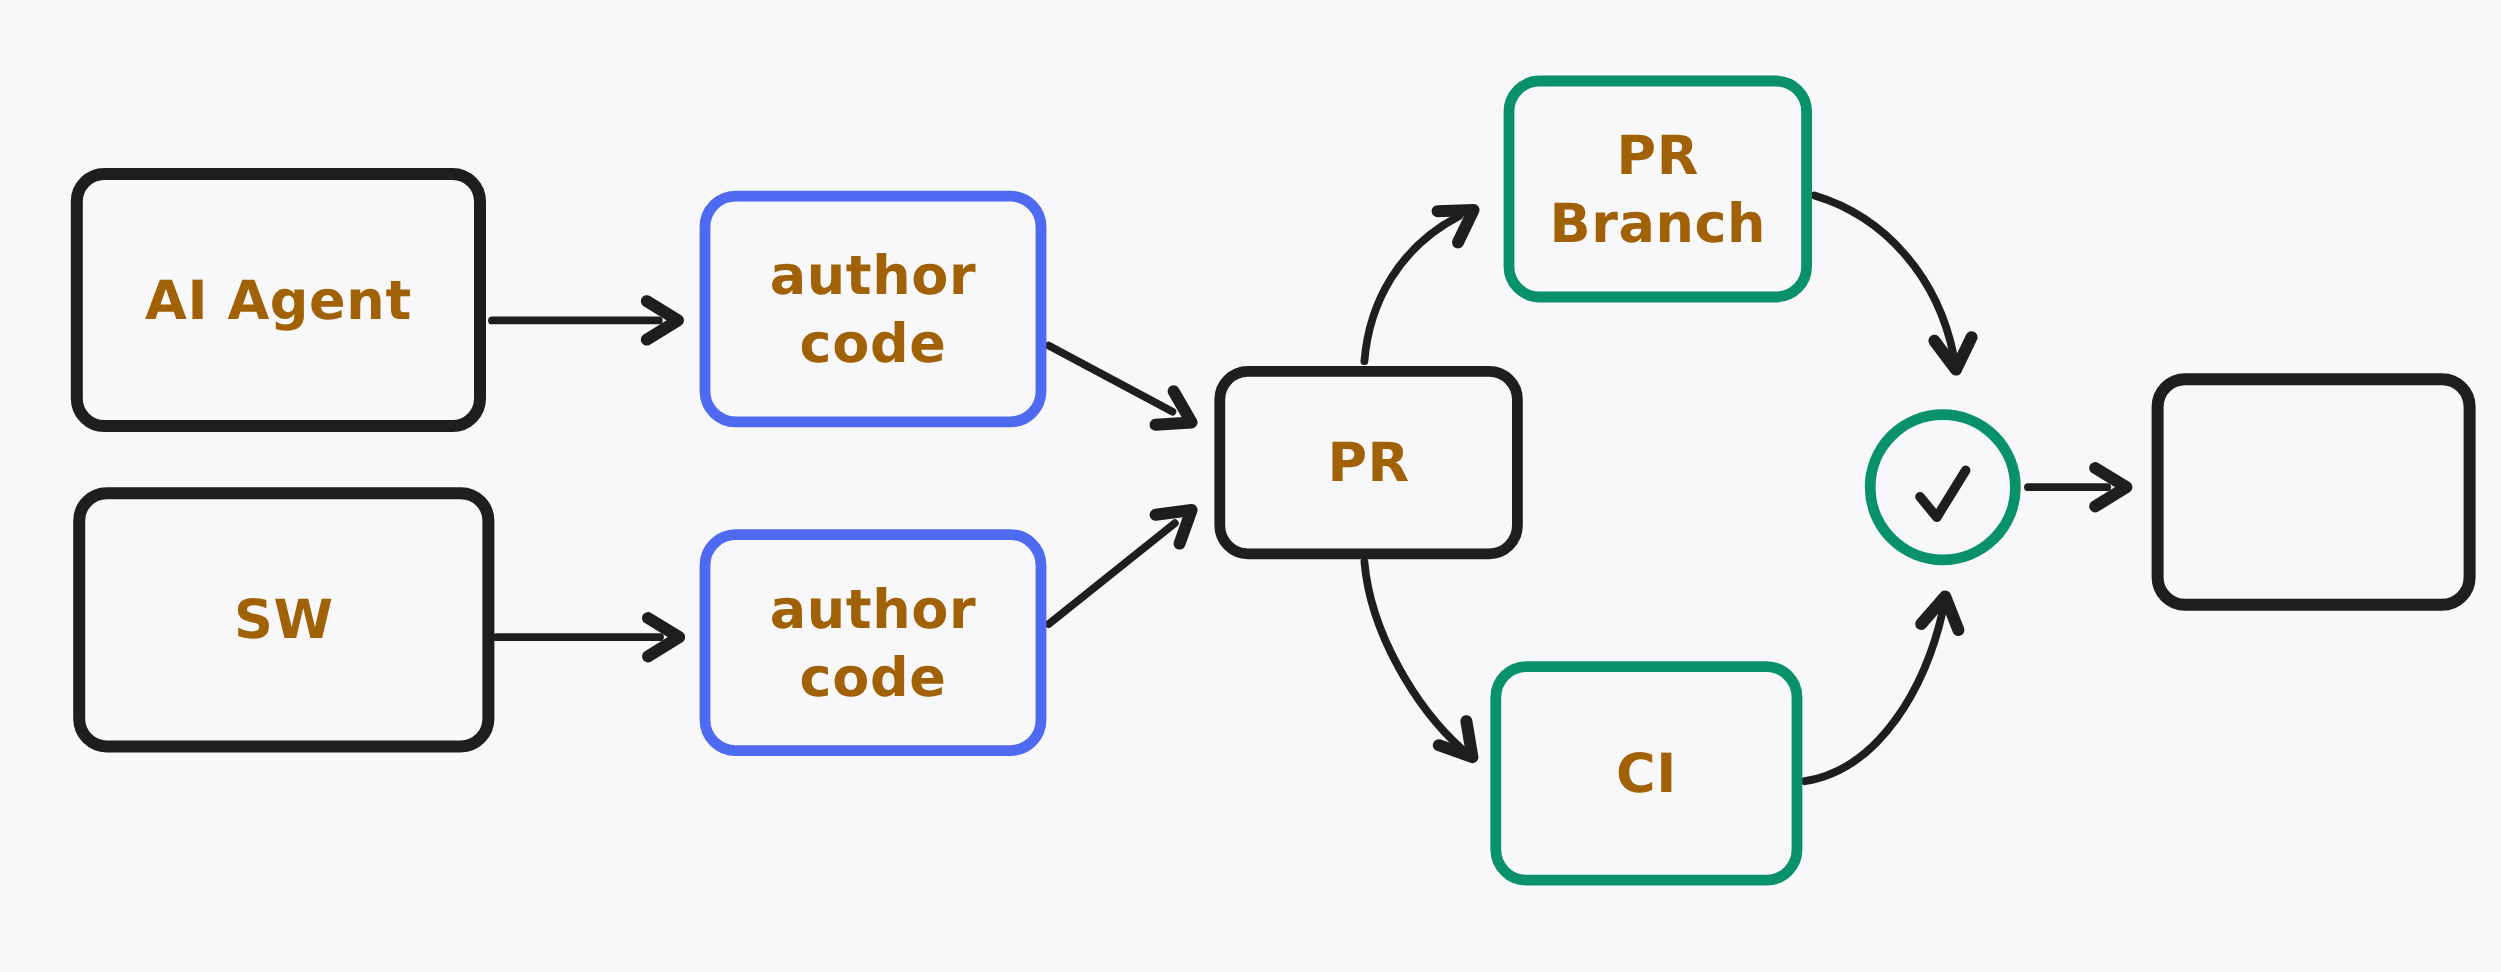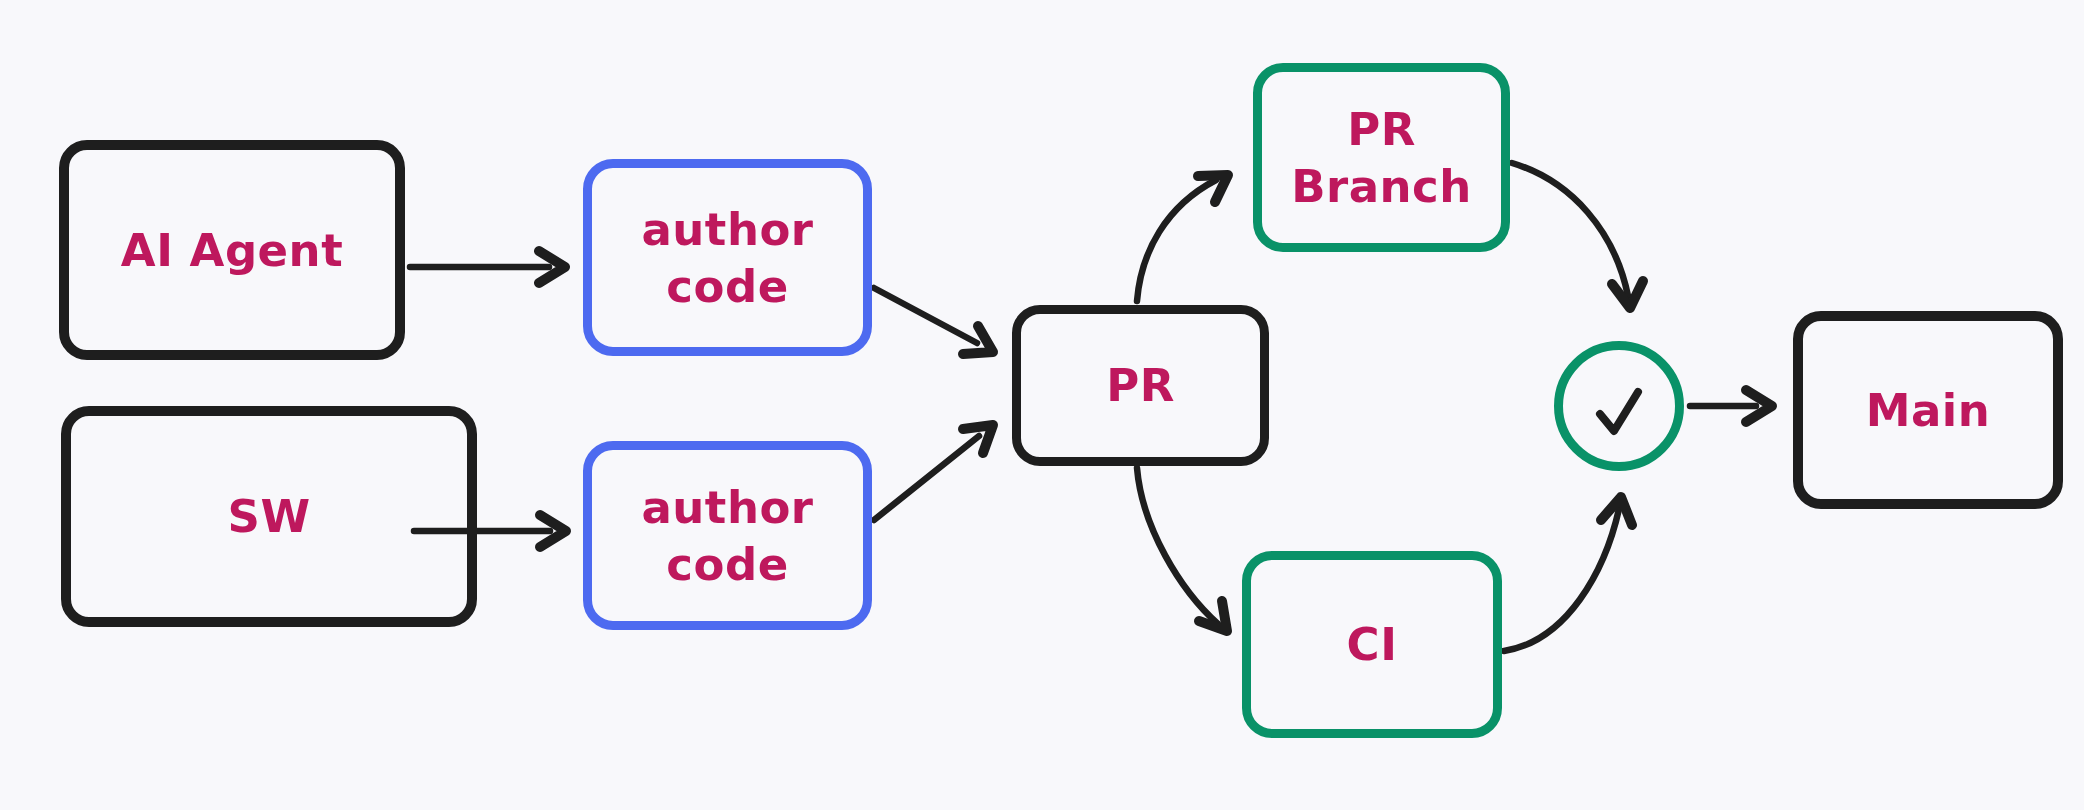--- a/index.html
+++ b/index.html
@@ -29,21 +29,21 @@
   .edge .shaft { stroke-width: 6.5px; }
   .edge .head  { stroke-width: 10px; }
   .node {
     position: absolute;
     box-sizing: border-box;
     display: flex;
     flex-direction: column;
     align-items: center;
     justify-content: center;
     background: transparent;
-    color: #be185d;
+    color: #a16207;
     font-size: 45px;
     font-weight: 700;
     line-height: 57px;
     text-align: right;
     letter-spacing: 0.5px;
   }
   .node .ln { display: block; white-space: nowrap; }
   .border-black { border: 10px solid #1e1e1e; border-radius: 28px; }
   .border-blue  { border: 9px  solid #4d6af0; border-radius: 30px; }
   .border-green { border: 9px  solid #099268; border-radius: 30px; }
@@ -119,21 +119,21 @@
 
   <div class="node border-black" style="left:59px; top:140px; width:346px; height:220px;">
     <span class="ln">AI Agent</span>
   </div>
 
   <div class="node border-blue" style="left:583px; top:159px; width:289px; height:197px;">
     <span class="ln">author</span>
     <span class="ln">code</span>
   </div>
 
-  <div class="node border-black" style="left:61px; top:406px; width:416px; height:221px;">
+  <div class="node border-black" style="left:61px; top:406px; width:351px; height:221px;">
     <span class="ln">SW</span>
   </div>
 
   <div class="node border-blue" style="left:583px; top:441px; width:289px; height:189px;">
     <span class="ln">author</span>
     <span class="ln">code</span>
   </div>
 
   <div class="node border-black" style="left:1012px; top:305px; width:257px; height:161px; border-width:9px; border-radius:28px;">
     <span class="ln">PR</span>
@@ -148,16 +148,15 @@
     <span class="ln">CI</span>
   </div>
 
   <div class="node-circle" style="left:1554px; top:341px; width:130px; height:130px;">
     <svg class="check-svg" width="112" height="112" viewBox="0 0 112 112">
       <path d="M 37 64 L 51 81 L 75 42"></path>
     </svg>
   </div>
 
   <div class="node border-black" style="left:1793px; top:311px; width:270px; height:198px;">
-    <span class="ln">Main</span>
   </div>
 
 </div>
 
 </body></html>

